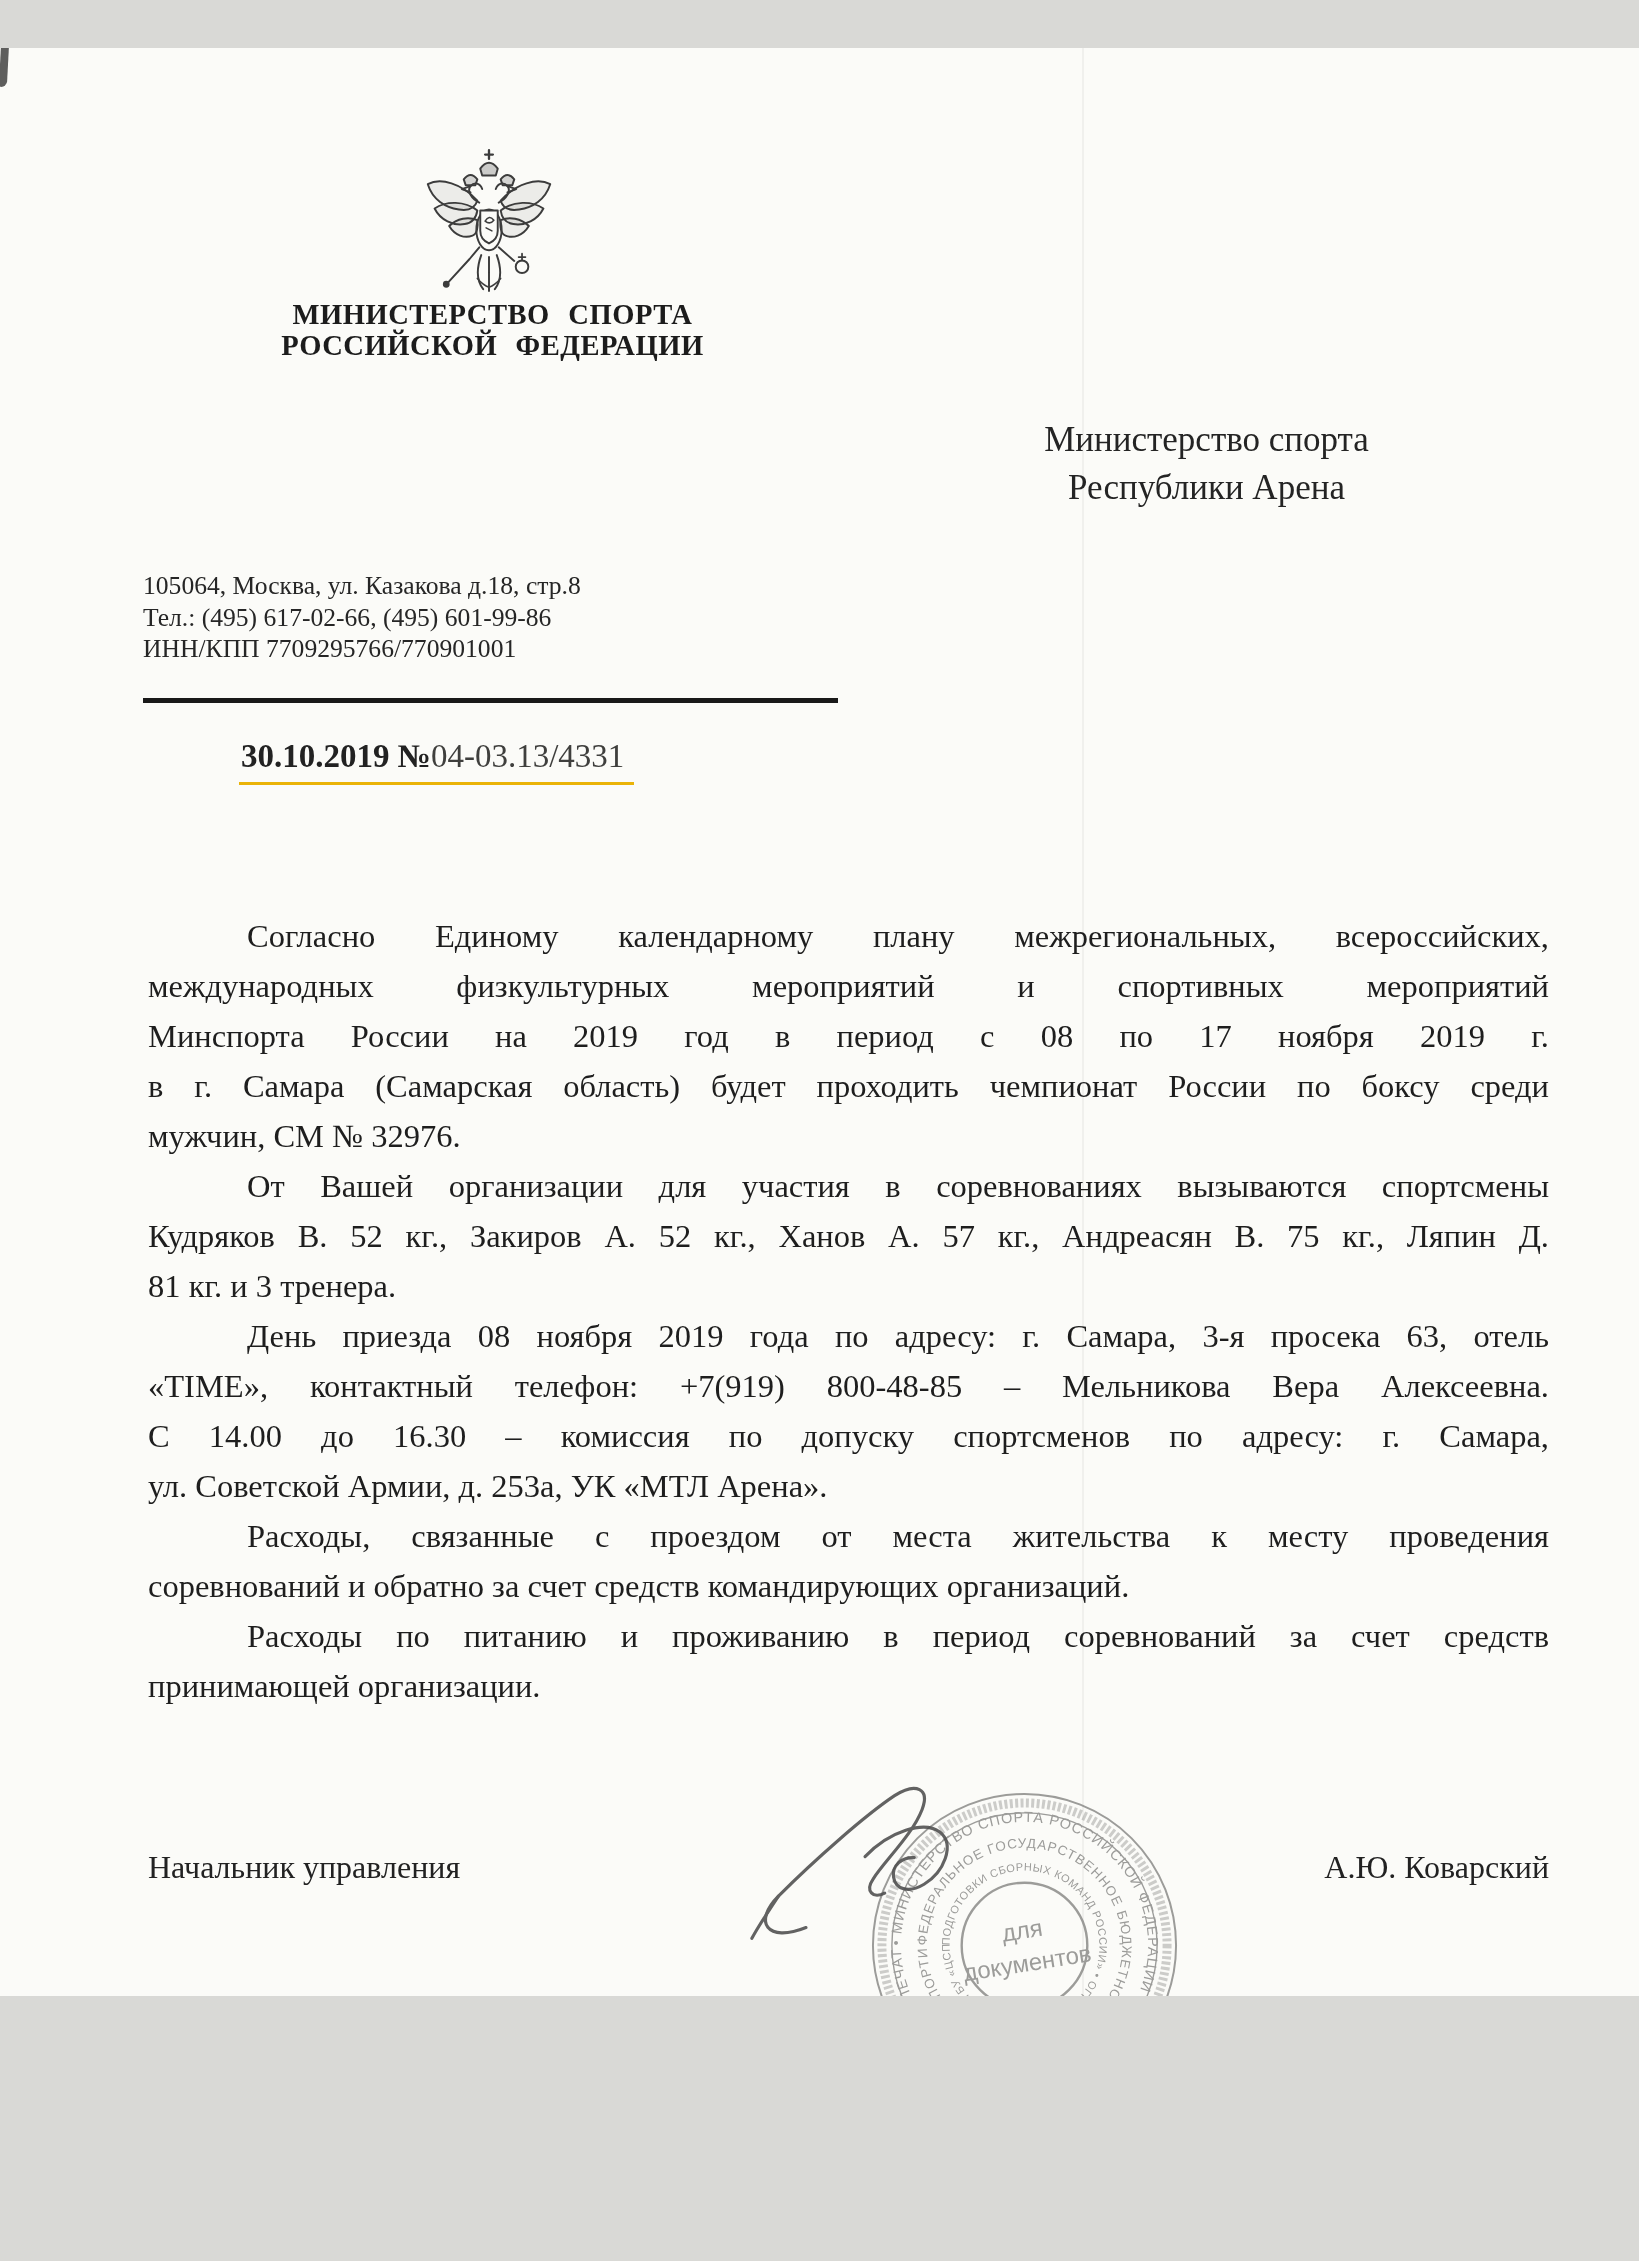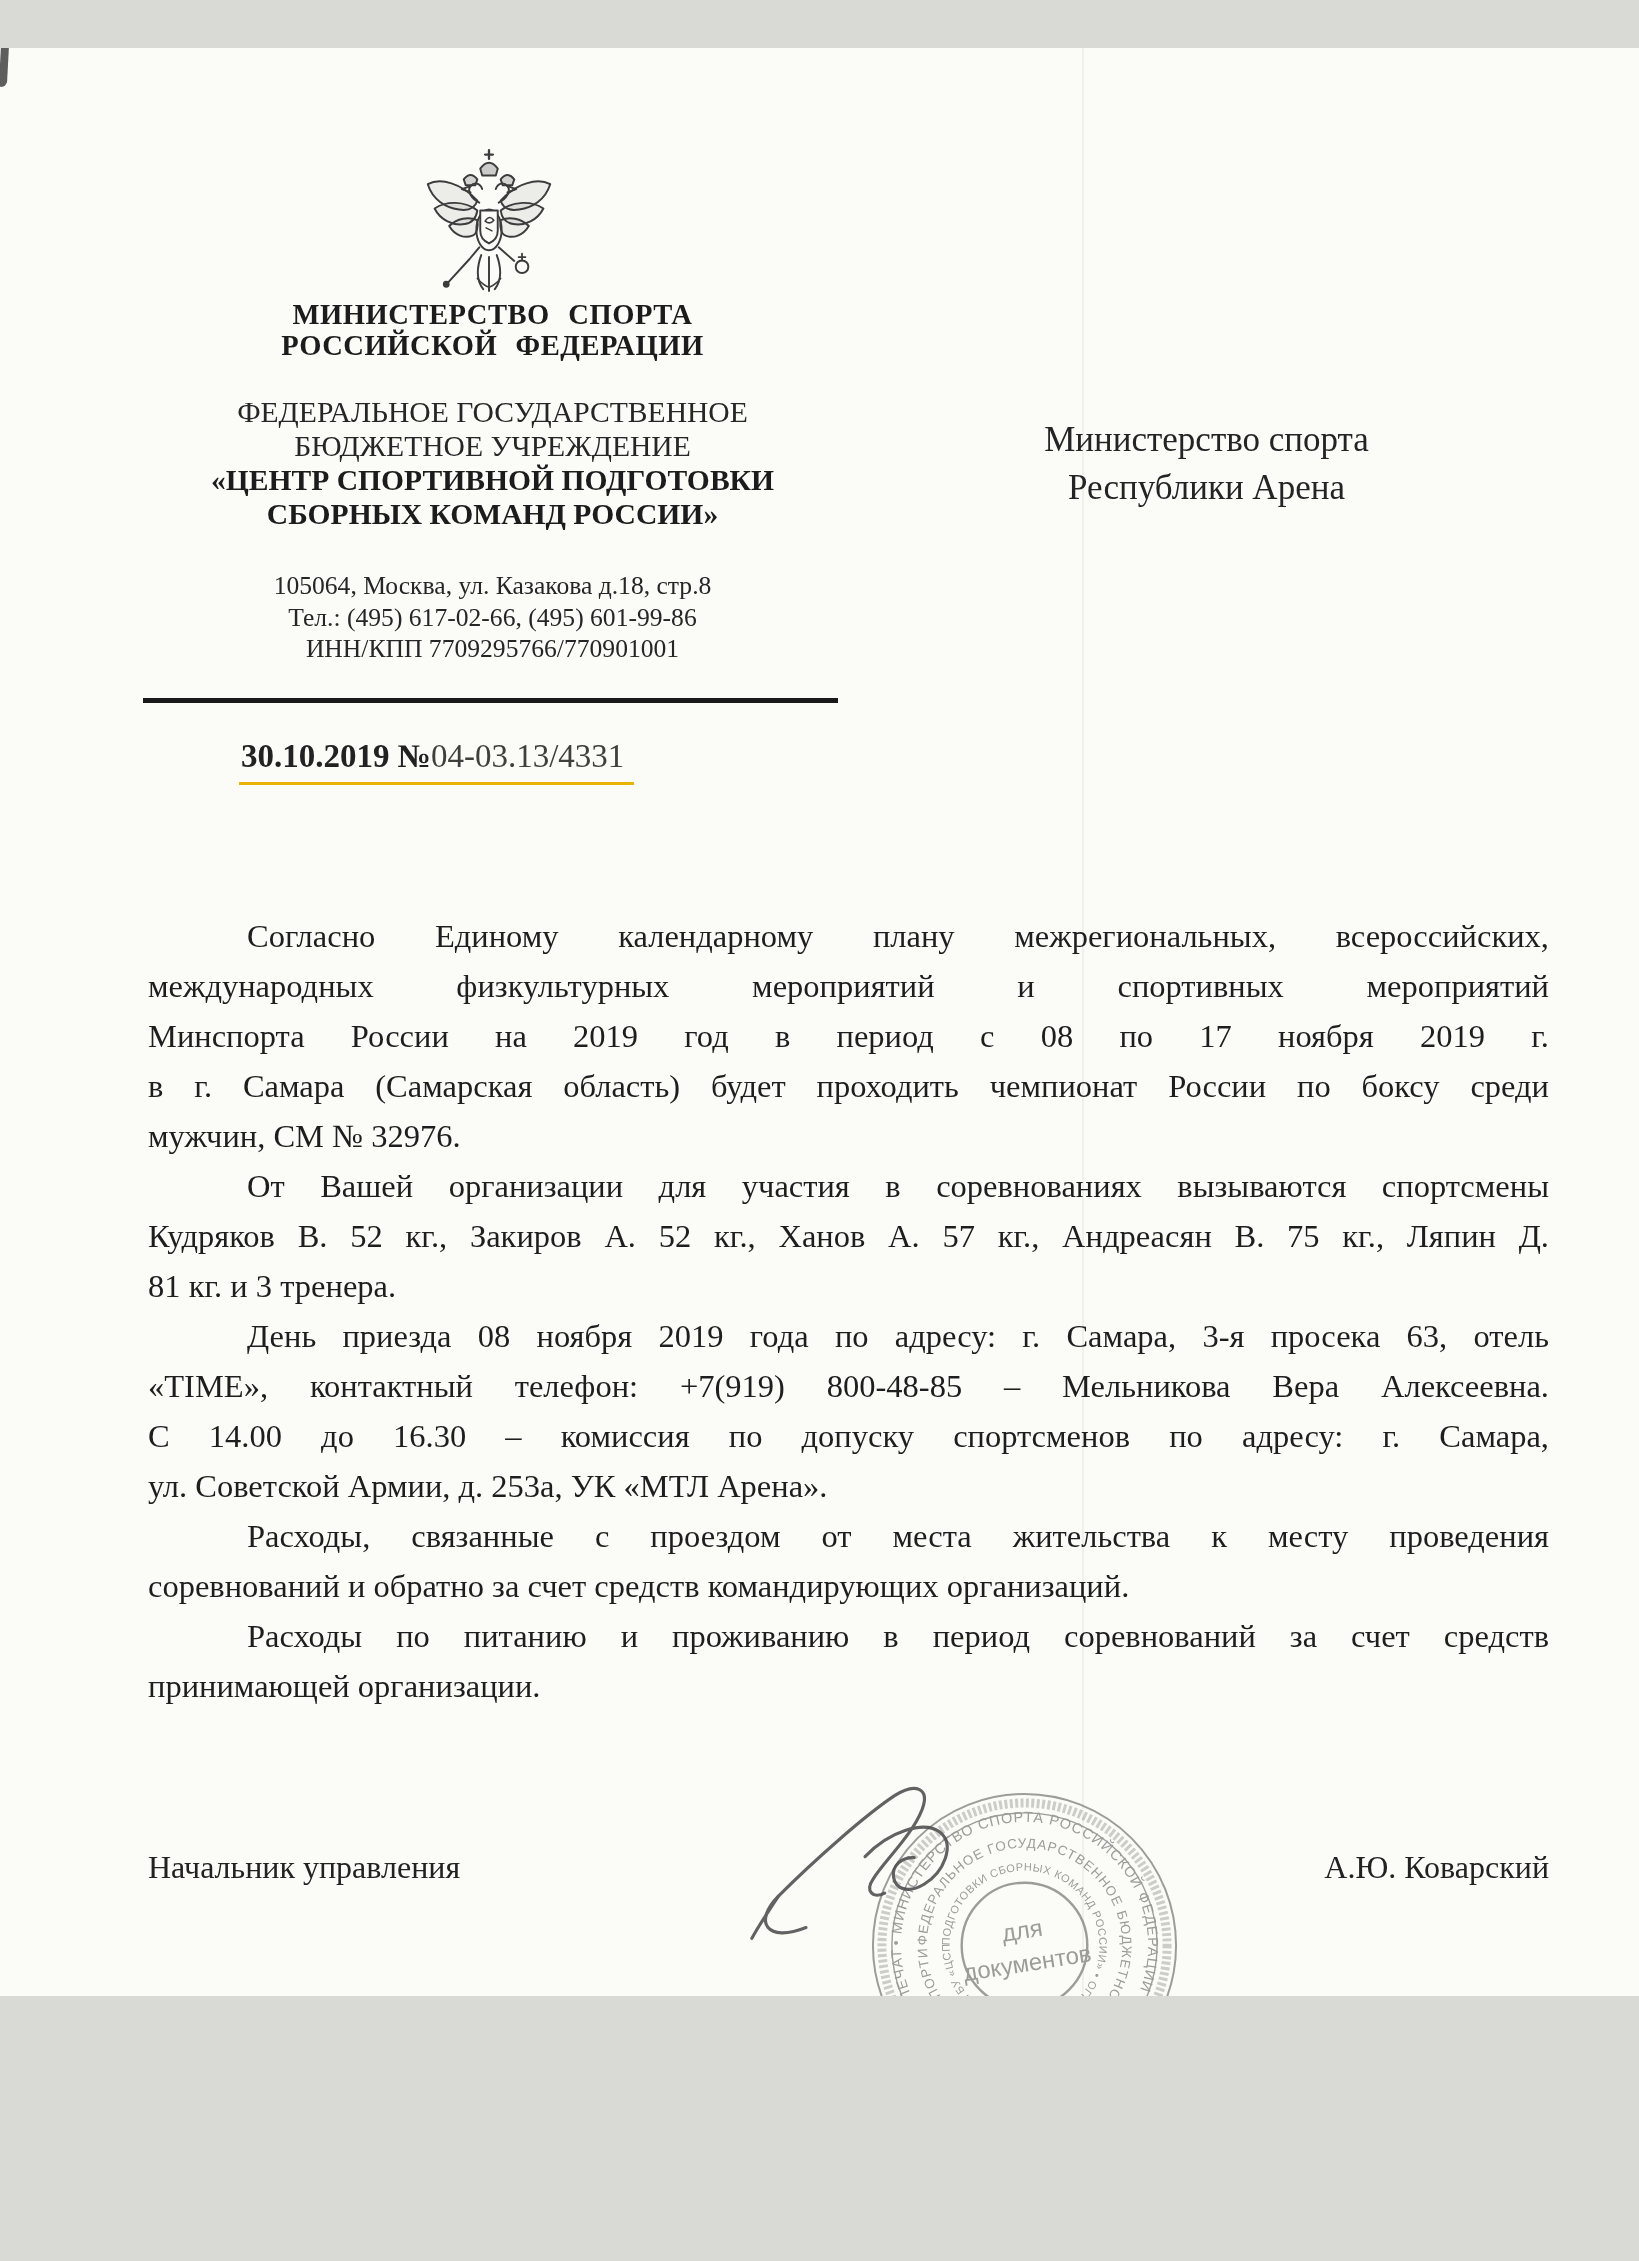--- a/index.html
+++ b/index.html
@@ -12,21 +12,21 @@
   .scanline { position:absolute; left:1082px; top:0; width:2px; height:2262px; background:rgba(0,0,0,0.045); }
   .corner-mark { position:absolute; left:0; top:-5.9px; width:7.9px; height:45px; background:#2a2a2a; opacity:.75; border-radius:0 0 5.9px 0; transform:rotate(3deg); }
 
   
   .emblem { position:absolute; left:421px; top:99px; width:136px; height:156px; }
   .ministry { position:absolute; left:143px; top:252px; width:699px; text-align:center;
               font-weight:bold; font-size:28.6px; line-height:30.5px; letter-spacing:0.5px; word-spacing:10.8px; color:#1c1c1c; }
   .orgname { position:absolute; left:143px; top:347px; width:699px; text-align:center;
              font-size:29.6px; line-height:34px; color:#262626; }
   .orgname .b { font-weight:bold; color:#1c1c1c; }
-  .orgaddr { position:absolute; left:143px; top:522px; width:699px; text-align:center;
+  .orgaddr { position:absolute; left:143px; top:522px; width:699px; text-align:left;
              font-size:25.6px; line-height:31.5px; color:#262626; }
   .divider { position:absolute; left:143px; top:650px; width:695px; height:4.9px; background:#191919; }
   .refline { position:absolute; left:239px; top:688px; font-size:33px; line-height:41px;
              border-bottom:3px solid #eab308; padding:0 9.9px 4.9px 2px; white-space:nowrap; }
   .refline .d { font-weight:bold; color:#222; }
   .refline .n { color:#3f3f3d; }
 
   
   .recipient { position:absolute; left:970px; top:368px; width:473px; text-align:center;
                font-size:35px; line-height:48px; color:#242424; }
@@ -102,26 +102,20 @@
       <circle cx="104" cy="122" r="6.5"></circle>
       <path d="M104 115.5 v-7 M100.5 112 h7" stroke-width="1.8"></path>
     </g>
   </svg>
 
   <div class="ministry">
     <div>МИНИСТЕРСТВО СПОРТА</div>
     <div>РОССИЙСКОЙ ФЕДЕРАЦИИ</div>
   </div>
 
-  <div class="orgname">
-    <div>ФЕДЕРАЛЬНОЕ ГОСУДАРСТВЕННОЕ</div>
-    <div>БЮДЖЕТНОЕ УЧРЕЖДЕНИЕ</div>
-    <div class="b">«ЦЕНТР СПОРТИВНОЙ ПОДГОТОВКИ</div>
-    <div class="b">СБОРНЫХ КОМАНД РОССИИ»</div>
-  </div>
 
   <div class="orgaddr">
     <div>105064, Москва, ул. Казакова д.18, стр.8</div>
     <div>Тел.: (495) 617-02-66, (495) 601-99-86</div>
     <div>ИНН/КПП 7709295766/770901001</div>
   </div>
 
   <div class="divider"></div>
 
   <div class="refline">

